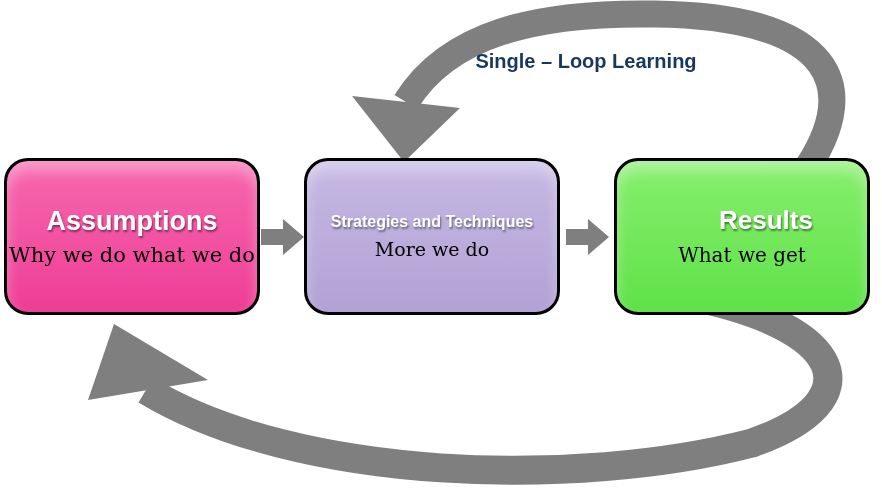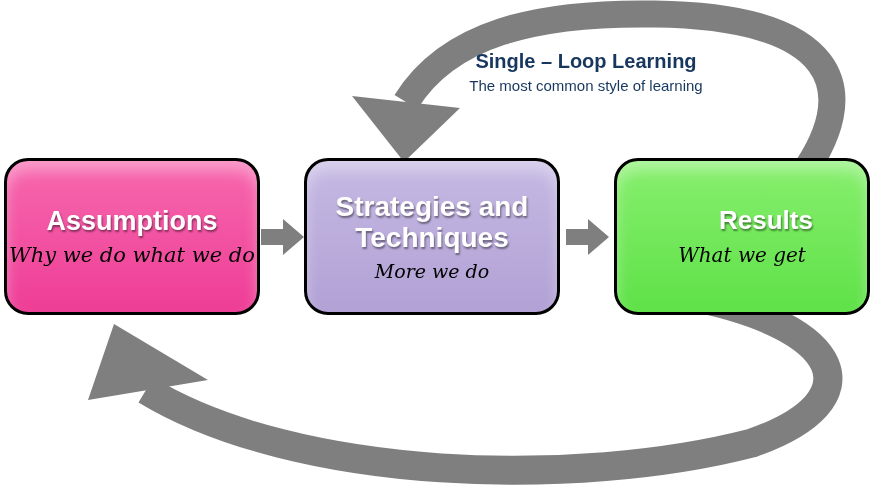--- a/index.html
+++ b/index.html
@@ -15,24 +15,24 @@
     box-shadow:inset 0 10px 14px rgba(255,255,255,.35);
   }
   .box-pink{left:4px;background:linear-gradient(#f768ae,#ee3d96);}
   .box-lav{left:304px;background:linear-gradient(#c6b9e3,#b1a1d5);}
   .box-green{left:614px;background:linear-gradient(#87ef6e,#5fe148);}
   .box-title{
     color:#fff;font-weight:bold;text-align:center;line-height:1.12;
     text-shadow:1px 2px 2px rgba(0,0,0,.45);
   }
   .t1{font-size:27px;}
-  .t2{font-size:28px;width:210px;}
+  .t2{font-size:16px;width:210px;}
   .t3{font-size:26px;margin-left:48px;}
   .box-sub{
-    font-family:"DejaVu Serif",serif;font-style:italic;color:#000;text-align:left;
+    font-family:"DejaVu Serif",serif;color:#000;text-align:left;
   }
   .s1{font-size:21px;}
   .s2{font-size:19px;}
   .s3{font-size:20px;}
   .loop-text{position:absolute;z-index:3;text-align:center;}
   .loop-title{font-weight:bold;font-size:20px;color:#17375e;margin-bottom:3px;}
   .loop-line{font-size:15px;color:#17375e;line-height:1.32;}
   .single{left:416px;top:50px;width:340px;}
   .double{left:280px;top:336px;width:330px;}
 </style>
@@ -63,17 +63,16 @@
     <div class="box-sub s2">More we do</div>
   </div>
 
   <div class="box box-green">
     <div class="box-title t3">Results</div>
     <div class="box-sub s3">What we get</div>
   </div>
 
   <div class="loop-text single">
     <div class="loop-title">Single – Loop Learning</div>
-    <div class="loop-line">The most common style of learning</div>
   </div>
 
 
 </div>
 
 </body></html>

